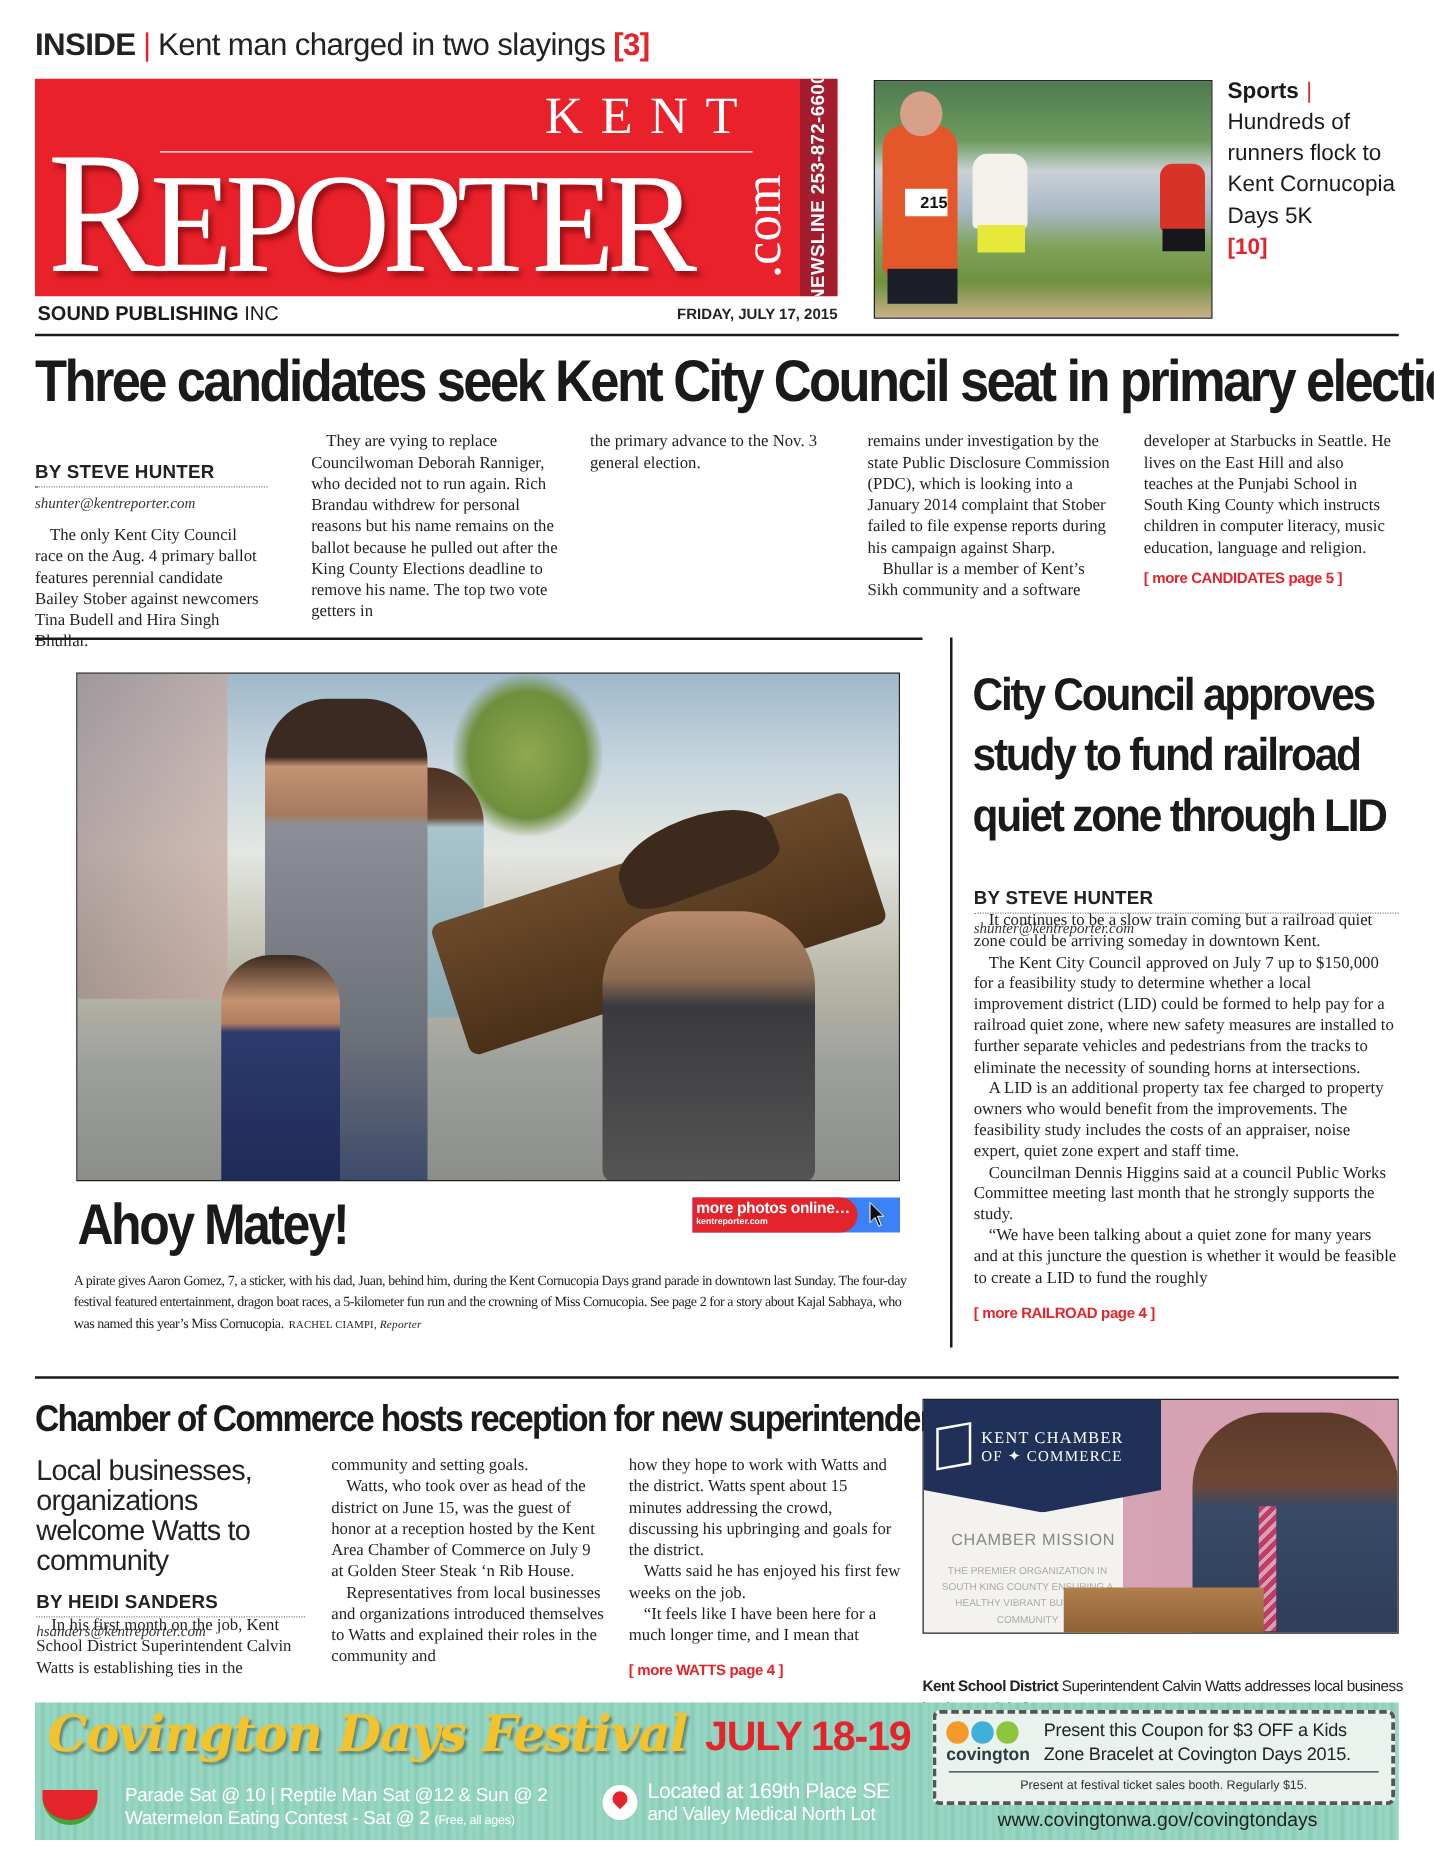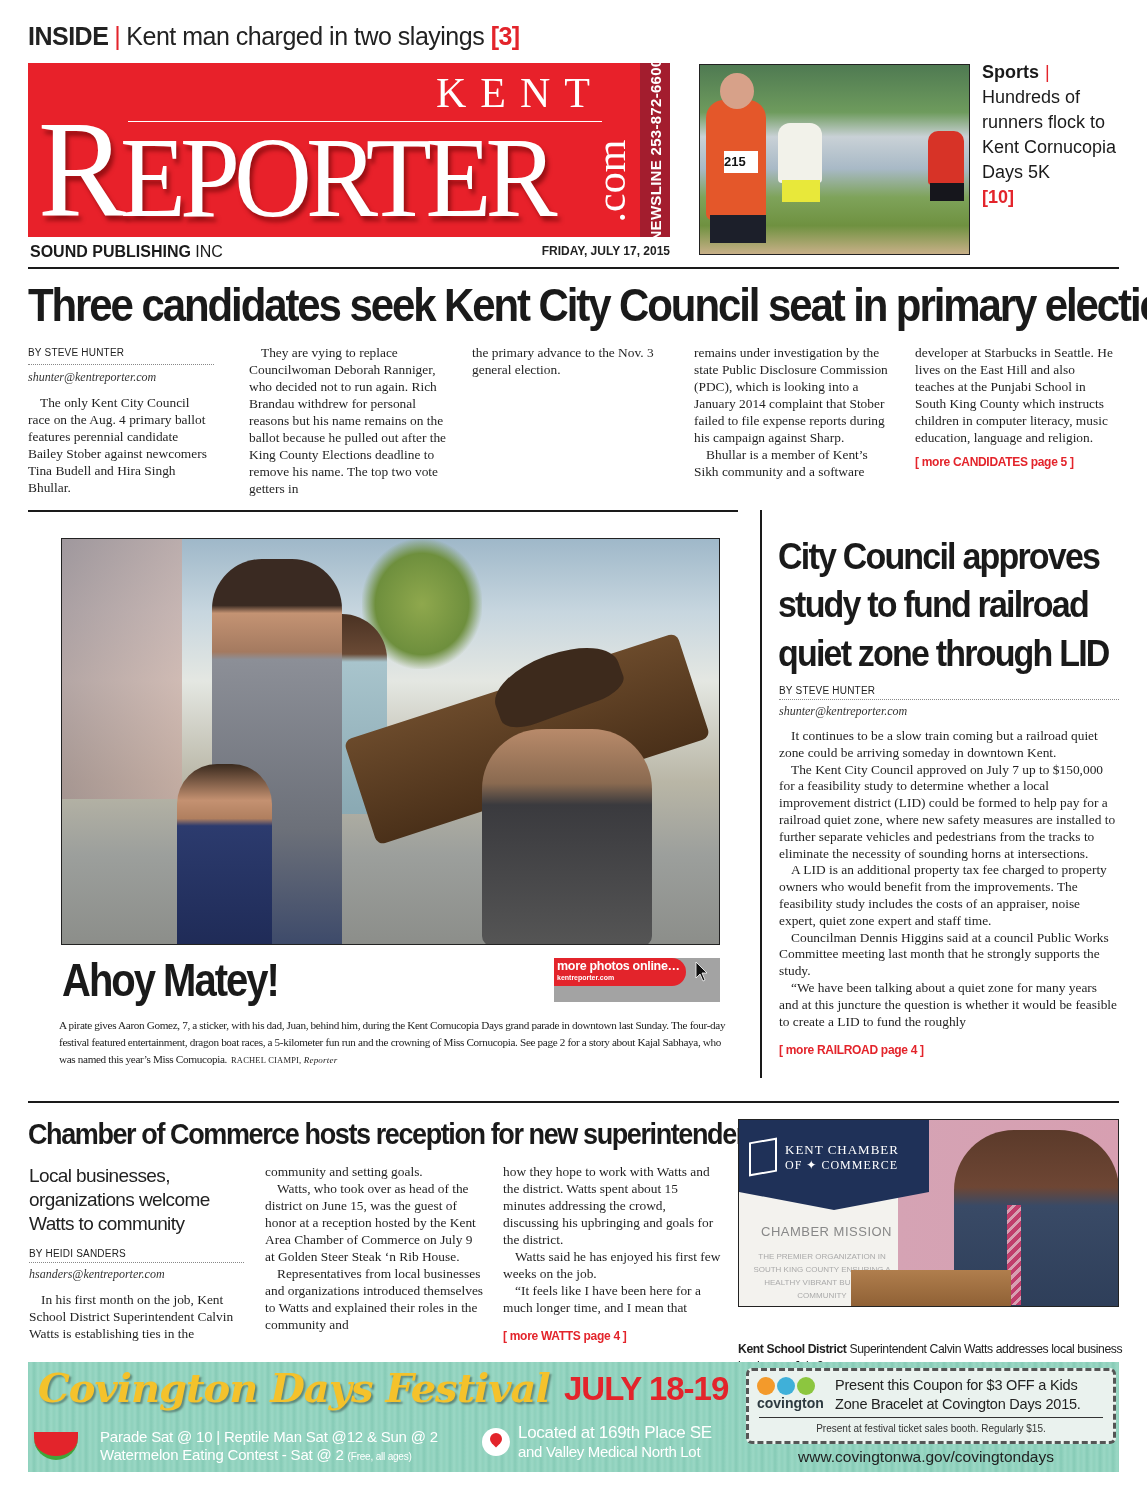--- a/index.html
+++ b/index.html
@@ -27,72 +27,72 @@
   #publisher { left: 30px; top: 243px; font-family: "Liberation Sans", sans-serif; font-size: 16px; color: #1a1a1a; }
   #publisher b { font-weight: 900; }
   #dateline { left: 494px; top: 244px; width: 176px; text-align: right; font-family: "Liberation Sans", sans-serif; font-size: 12px; font-weight: bold; color: #222; }
 
   
   #sports-photo { left: 699px; top: 64px; width: 271px; height: 191px; border: 1px solid #222; overflow: hidden;
     background: linear-gradient(180deg, #4f7a52 0%, #6e9b5d 25%, #c9d1d6 38%, #a8b9c6 55%, #7ea35a 70%, #6f9140 85%, #c8b088 100%); }
   #sports-photo .r1 { position: absolute; left: 6px; top: 35px; width: 60px; height: 120px; background: #e4572a; border-radius: 18px 18px 6px 6px; }
   #sports-photo .r1h { position: absolute; left: 20px; top: 8px; width: 34px; height: 36px; background: #d7a189; border-radius: 50%; }
   #sports-photo .r1s { position: absolute; left: 10px; top: 150px; width: 56px; height: 28px; background: #1c1f2a; }
-  #sports-photo .bib { position: absolute; left: 24px; top: 86px; width: 34px; height: 22px; background: #fff; font: bold 13px "Liberation Sans", sans-serif; color: #111; text-align: left; line-height: 22px; }
+  #sports-photo .bib { position: absolute; left: 24px; top: 86px; width: 34px; height: 22px; background: #fff; font: bold 13px "Liberation Sans", sans-serif; color: #111; text-align: right; line-height: 22px; }
   #sports-photo .r2 { position: absolute; left: 78px; top: 58px; width: 44px; height: 60px; background: #f2f2ea; border-radius: 12px 12px 4px 4px; }
   #sports-photo .r2s { position: absolute; left: 82px; top: 115px; width: 38px; height: 22px; background: #e8e83a; }
   #sports-photo .r3 { position: absolute; left: 228px; top: 66px; width: 36px; height: 54px; background: #d73327; border-radius: 10px 10px 4px 4px; }
   #sports-photo .r3s { position: absolute; left: 230px; top: 118px; width: 34px; height: 18px; background: #16161c; }
   #sports-text { left: 982px; top: 60px; width: 160px; font-family: "Liberation Sans", sans-serif; font-size: 18px; line-height: 25px; color: #1a1a1a; }
   #sports-text .lbl { font-weight: bold; }
   #sports-text .bar { color: #e3242b; margin-left: 6px; }
   #sports-text .pg { color: #e3242b; font-weight: bold; display: block; }
 
   .hr { position: absolute; height: 2px; background: #1a1a1a; }
 
   
   #headline { left: 28px; top: 278px; font-family: "Liberation Sans", sans-serif; font-weight: bold; font-size: 42px; letter-spacing: -2.1px; color: #1a1a1a; white-space: nowrap; transform: scaleY(1.12); transform-origin: top left; }
 
-  .byline { font-family: "Liberation Sans", sans-serif; font-weight: normal; font-size: 10px; letter-spacing: 0.2px; color: #222; padding-bottom: 3px; border-bottom: 1px dotted #888; }
+  .byline { font-family: "Liberation Sans", sans-serif; font-weight: bold; font-size: 15px; letter-spacing: 0.2px; color: #222; padding-bottom: 3px; border-bottom: 1px dotted #888; margin-top: 25px; }
   .email { font-family: "Liberation Serif", serif; font-style: italic; font-size: 12px; color: #333; margin-top: 4px; }
   .col { position: absolute; font-family: "Liberation Serif", serif; font-size: 13.4px; line-height: 17px; color: #1f1f1f; }
   .col p { text-indent: 12px; }
   .more { font-family: "Liberation Sans", sans-serif; font-weight: bold; font-size: 12px; color: #e3242b; letter-spacing: -0.3px; }
 
   
   #pirate-photo { left: 61px; top: 538px; width: 659px; height: 407px; border: 1px solid #222; overflow: hidden;
     background: linear-gradient(180deg, #9fb8c9 0%, #c7d6df 18%, #e4e7e2 35%, #b9b6a6 60%, #9c9f9c 78%, #8c8e8a 100%); }
   #pirate-photo .tree { position: absolute; left: 300px; top: 0; width: 120px; height: 130px; background: radial-gradient(ellipse at center, #8fa84d 0%, #6e8f3d 55%, rgba(110,143,61,0) 72%); }
   #pirate-photo .bldg { position: absolute; left: 0; top: 0; width: 120px; height: 260px; background: linear-gradient(90deg, #9f8a8a, #c7a8a0); opacity: .7; }
   #pirate-photo .man1 { position: absolute; left: 150px; top: 20px; width: 130px; height: 387px; background: linear-gradient(180deg, #3a2a22 0%, #3a2a22 12%, #c49373 14%, #a47a60 24%, #8c8f97 26%, #6c7079 70%, #3d4a6a 100%); border-radius: 50px 50px 0 0; }
   #pirate-photo .man2 { position: absolute; left: 215px; top: 75px; width: 110px; height: 200px; background: linear-gradient(180deg, #4a3223 0%, #6a4a35 20%, #a8c4cc 24%, #8aa9b3 100%); border-radius: 45px 45px 0 0; }
   #pirate-photo .kid { position: absolute; left: 115px; top: 225px; width: 95px; height: 182px; background: linear-gradient(180deg, #3a2a1e 0%, #c49171 20%, #b07f5f 30%, #2c3b6e 34%, #1f2b57 100%); border-radius: 40px 40px 0 0; }
   #pirate-photo .stocks { position: absolute; left: 290px; top: 145px; width: 350px; height: 110px; background: linear-gradient(180deg, #6b4a2b, #4a3019); transform: rotate(-18deg); border-radius: 8px; }
   #pirate-photo .pirate { position: absolute; left: 420px; top: 190px; width: 170px; height: 217px; background: linear-gradient(180deg, #b88a6a 0%, #8a6a50 25%, #3a3a3e 35%, #555 100%); border-radius: 60px 60px 10px 10px; }
   #pirate-photo .hat { position: absolute; left: 430px; top: 115px; width: 130px; height: 60px; background: #3d2a1c; border-radius: 60% 60% 30% 30%; transform: rotate(-20deg); }
 
   #ahoy { left: 62px; top: 955px; font-family: "Liberation Sans", sans-serif; font-weight: bold; font-size: 40px; letter-spacing: -2px; color: #1a1a1a; transform: scaleY(1.15); transform-origin: top left; }
-  #more-photos { left: 554px; top: 958px; width: 166px; height: 44px; background: #a3a3a3; }
+  #more-photos { left: 554px; top: 958px; width: 166px; height: 28px; background: #3b82f6; }
   #more-photos .red { position: absolute; left: 0; top: 0; width: 132px; height: 28px; background: #e3242b; border-radius: 0 14px 14px 0; padding: 2px 0 0 3px; }
   #more-photos .t1 { font-family: "Liberation Sans", sans-serif; font-weight: bold; font-size: 12.5px; color: #fff; letter-spacing: -0.3px; line-height: 13px; }
   #more-photos .t2 { font-family: "Liberation Sans", sans-serif; font-weight: bold; font-size: 7px; color: #fff; line-height: 9px; }
   #caption { left: 59px; top: 1017px; width: 670px; font-family: Liberation Serif, serif; font-size: 11.2px; line-height: 17px; color: #222; letter-spacing: -0.35px; }
   #caption .credit { font-size: 8.5px; letter-spacing: 0.2px; margin-left: 4px; }
   #caption .credit i { font-size: 9px; }
 
   .vr { position: absolute; width: 2px; background: #1a1a1a; }
 
   
   #rail-head { left: 778px; top: 532px; width: 365px; font-family: "Liberation Sans", sans-serif; font-weight: bold; font-size: 34px; line-height: 45px; letter-spacing: -1.8px; color: #1a1a1a; transform: scaleY(1.08); transform-origin: top left; }
   #rail-byline { left: 779px; top: 685px; width: 340px; }
   #rail-body { left: 779px; top: 728px; width: 340px; font-size: 13.4px; line-height: 16.8px; }
 
   
   #chamber-head { left: 28px; top: 1118px; font-family: "Liberation Sans", sans-serif; font-weight: bold; font-size: 27px; letter-spacing: -1.4px; color: #1a1a1a; white-space: nowrap; transform: scaleY(1.1); transform-origin: top left; }
-  #chamber-deck { left: 29px; top: 1164px; width: 215px; font-family: "Liberation Sans", sans-serif; font-size: 19px; line-height: 24px; color: #222; letter-spacing: -0.6px; }
+  #chamber-deck { left: 29px; top: 1164px; width: 215px; font-family: "Liberation Sans", sans-serif; font-size: 23px; line-height: 24px; color: #222; letter-spacing: -0.6px; }
   #chamber-byline { left: 29px; top: 1248px; width: 215px; }
   #chamber-c1 { left: 29px; top: 1291px; width: 218px; }
   #chamber-c2 { left: 265px; top: 1163px; width: 220px; }
   #chamber-c3 { left: 503px; top: 1163px; width: 220px; }
 
   #watts-photo { left: 738px; top: 1119px; width: 381px; height: 188px; border: 1px solid #222; overflow: hidden; background: linear-gradient(90deg, #f3f2ee 0%, #f3f2ee 42%, #d5a3b4 42%, #d79fb1 100%); }
   #watts-photo .banner { position: absolute; left: 0; top: 0; width: 190px; height: 90px; background: #1f3158; clip-path: polygon(0 0, 100% 0, 100% 80%, 50% 100%, 0 80%); }
   #watts-photo .banner .k1 { position: absolute; left: 46px; top: 22px; color: #fff; font-family: "Liberation Serif", serif; font-size: 13px; letter-spacing: 1px; }
   #watts-photo .banner .k2 { position: absolute; left: 46px; top: 38px; color: #fff; font-family: "Liberation Serif", serif; font-size: 12px; letter-spacing: 1px; }
   #watts-photo .banner .logo { position: absolute; left: 10px; top: 20px; width: 28px; height: 34px; border: 2px solid #fff; transform: skewY(-10deg); }

